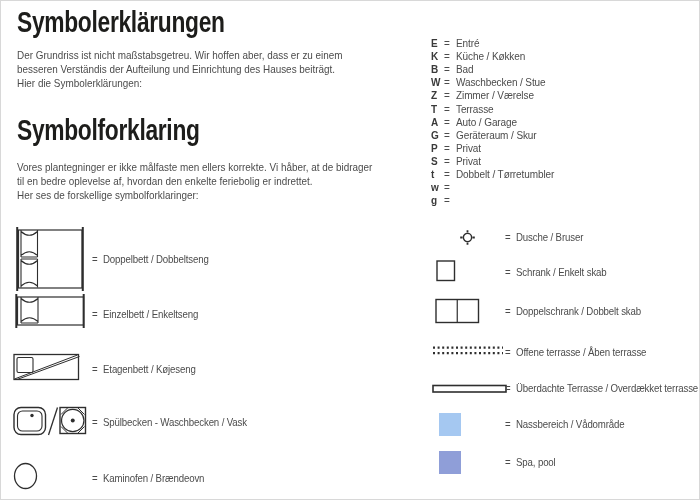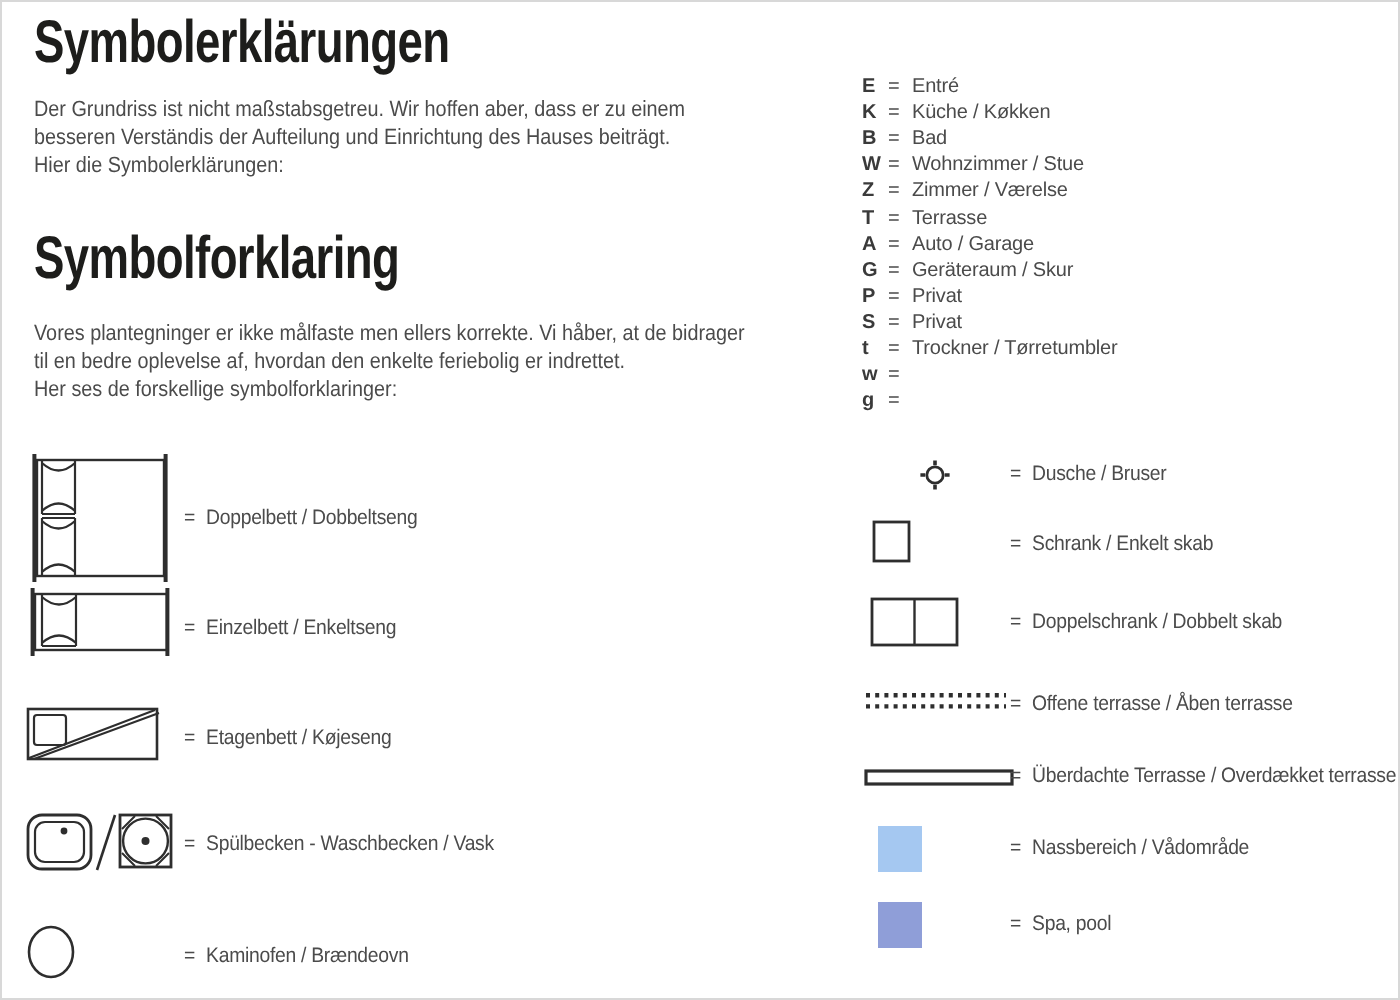--- a/index.html
+++ b/index.html
@@ -51,21 +51,21 @@
         <span>Küche / Køkken</span>
       </div>
     <div class="code-row">
         <span class="code-key">B</span>
         <span class="code-eq">=</span>
         <span>Bad</span>
       </div>
     <div class="code-row">
         <span class="code-key">W</span>
         <span class="code-eq">=</span>
-        <span>Wohnzimmer / Stue</span>
+        <span>Waschbecken / Stue</span>
       </div>
     <div class="code-row">
         <span class="code-key">Z</span>
         <span class="code-eq">=</span>
         <span>Zimmer / Værelse</span>
       </div>
     <div class="code-row">
         <span class="code-key">T</span>
         <span class="code-eq">=</span>
         <span>Terrasse</span>
@@ -86,21 +86,21 @@
         <span>Privat</span>
       </div>
     <div class="code-row">
         <span class="code-key">S</span>
         <span class="code-eq">=</span>
         <span>Privat</span>
       </div>
     <div class="code-row">
         <span class="code-key">t</span>
         <span class="code-eq">=</span>
-        <span>Trockner / Tørretumbler</span>
+        <span>Dobbelt / Tørretumbler</span>
       </div>
     <div class="code-row">
         <span class="code-key">w</span>
         <span class="code-eq">=</span>
       </div>
     <div class="code-row">
         <span class="code-key">g</span>
         <span class="code-eq">=</span>
       </div>
   </div>

